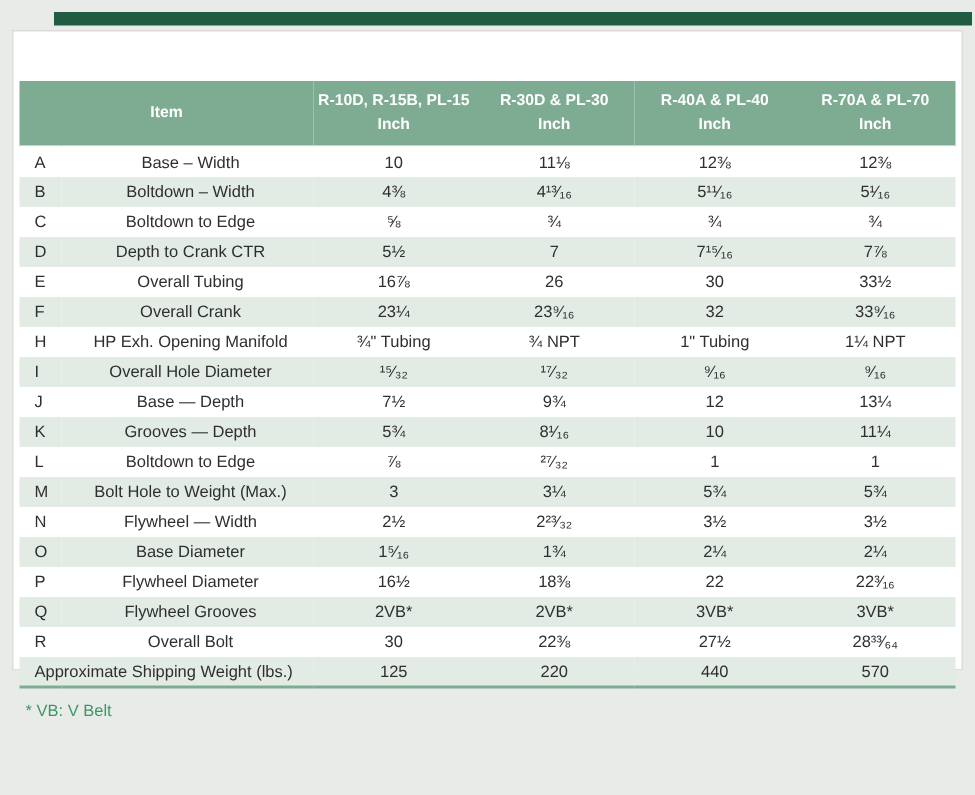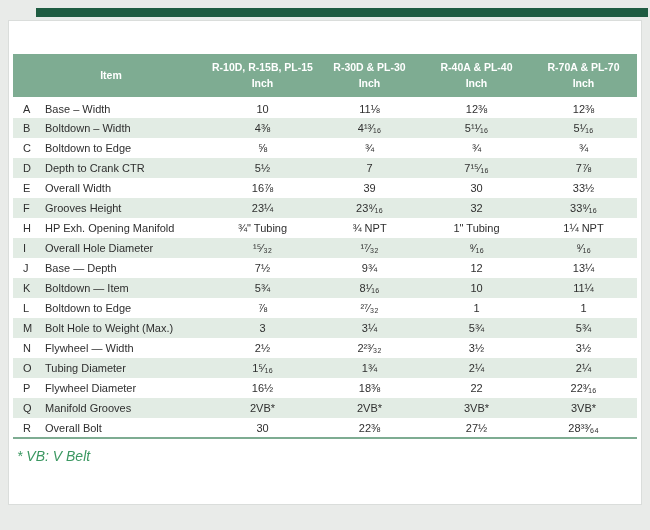--- a/index.html
+++ b/index.html
@@ -9,21 +9,21 @@
     background:#e9ebe9;
     font-family:"Liberation Sans","DejaVu Sans",sans-serif;
     color:#2f2f2f;
     overflow:hidden;
   }
   .topbar {
     position:absolute; top:8px; left:36px; right:2px; height:9px;
     background:#1f5c42;
   }
   .card {
-    position:absolute; top:20px; left:8px; width:634px; height:485px;
+    position:absolute; top:20px; left:8px; width:634px; height:427px;
     background:#ffffff;
     border:1px solid #dadddb;
     padding:33px 4px 0 4px;
   }
   table {
     width:100%;
     border-collapse:collapse;
     table-layout:fixed;
     border-bottom:2px solid #7eac92;
   }
@@ -40,27 +40,26 @@
     line-height:1.55;
     border-bottom:3px solid #ffffff;
   }
   tbody td {
     height:20px;
     font-size:11px;
     vertical-align:middle;
   }
   tbody tr:nth-child(even) td { background:#e2ece4; }
   td.c-letter { padding-left:10px; text-align:left; }
-  td.c-item   { text-align:left; padding-left:4px; }
+  td.c-item   { text-align:center; padding-left:4px; }
   td.c-val    { text-align:center; }
   td.c-weightlabel { padding-left:10px; text-align:left; }
   .footnote {
     margin:9px 0 0 4px;
-    font-size:14px;
-    font-style:italic;
+    font-size:11px;
     color:#3c9862;
   }
 </style>
 </head>
 <body>
 
 <div class="topbar"></div>
 
 <div class="card">
   <table>
@@ -121,29 +120,29 @@
         <tr>
           <td class="c-letter">D</td>
           <td class="c-item">Depth to Crank CTR</td>
           <td class="c-val">5½</td>
           <td class="c-val">7</td>
           <td class="c-val">7¹⁵⁄₁₆</td>
           <td class="c-val">7⅞</td>
         </tr>
         <tr>
           <td class="c-letter">E</td>
-          <td class="c-item">Overall Width</td>
+          <td class="c-item">Overall Tubing</td>
           <td class="c-val">16⅞</td>
-          <td class="c-val">39</td>
+          <td class="c-val">26</td>
           <td class="c-val">30</td>
           <td class="c-val">33½</td>
         </tr>
         <tr>
           <td class="c-letter">F</td>
-          <td class="c-item">Grooves Height</td>
+          <td class="c-item">Overall Crank</td>
           <td class="c-val">23¼</td>
           <td class="c-val">23⁹⁄₁₆</td>
           <td class="c-val">32</td>
           <td class="c-val">33⁹⁄₁₆</td>
         </tr>
         <tr>
           <td class="c-letter">H</td>
           <td class="c-item">HP Exh. Opening Manifold</td>
           <td class="c-val">¾" Tubing</td>
           <td class="c-val">¾ NPT</td>
@@ -161,21 +160,21 @@
         <tr>
           <td class="c-letter">J</td>
           <td class="c-item">Base — Depth</td>
           <td class="c-val">7½</td>
           <td class="c-val">9¾</td>
           <td class="c-val">12</td>
           <td class="c-val">13¼</td>
         </tr>
         <tr>
           <td class="c-letter">K</td>
-          <td class="c-item">Boltdown — Item</td>
+          <td class="c-item">Grooves — Depth</td>
           <td class="c-val">5¾</td>
           <td class="c-val">8¹⁄₁₆</td>
           <td class="c-val">10</td>
           <td class="c-val">11¼</td>
         </tr>
         <tr>
           <td class="c-letter">L</td>
           <td class="c-item">Boltdown to Edge</td>
           <td class="c-val">⅞</td>
           <td class="c-val">²⁷⁄₃₂</td>
@@ -193,47 +192,54 @@
         <tr>
           <td class="c-letter">N</td>
           <td class="c-item">Flywheel — Width</td>
           <td class="c-val">2½</td>
           <td class="c-val">2²³⁄₃₂</td>
           <td class="c-val">3½</td>
           <td class="c-val">3½</td>
         </tr>
         <tr>
           <td class="c-letter">O</td>
-          <td class="c-item">Tubing Diameter</td>
+          <td class="c-item">Base Diameter</td>
           <td class="c-val">1⁵⁄₁₆</td>
           <td class="c-val">1¾</td>
           <td class="c-val">2¼</td>
           <td class="c-val">2¼</td>
         </tr>
         <tr>
           <td class="c-letter">P</td>
           <td class="c-item">Flywheel Diameter</td>
           <td class="c-val">16½</td>
           <td class="c-val">18⅜</td>
           <td class="c-val">22</td>
           <td class="c-val">22³⁄₁₆</td>
         </tr>
         <tr>
           <td class="c-letter">Q</td>
-          <td class="c-item">Manifold Grooves</td>
+          <td class="c-item">Flywheel Grooves</td>
           <td class="c-val">2VB*</td>
           <td class="c-val">2VB*</td>
           <td class="c-val">3VB*</td>
           <td class="c-val">3VB*</td>
         </tr>
         <tr>
           <td class="c-letter">R</td>
           <td class="c-item">Overall Bolt</td>
           <td class="c-val">30</td>
           <td class="c-val">22⅜</td>
           <td class="c-val">27½</td>
           <td class="c-val">28³³⁄₆₄</td>
         </tr>
+        <tr>
+          <td class="c-weightlabel" colspan="2">Approximate Shipping Weight (lbs.)</td>
+          <td class="c-val">125</td>
+          <td class="c-val">220</td>
+          <td class="c-val">440</td>
+          <td class="c-val">570</td>
+        </tr>
       </tbody>
   </table>
 
   <div class="footnote">* VB: V Belt</div>
 </div>
 
 </body></html>

